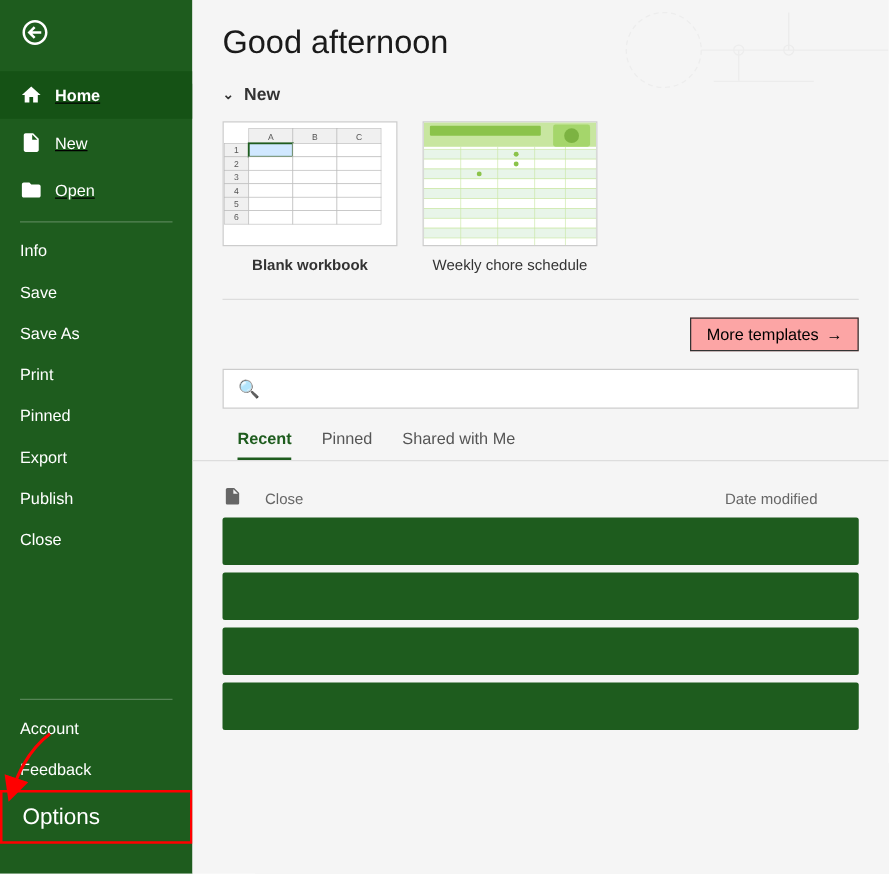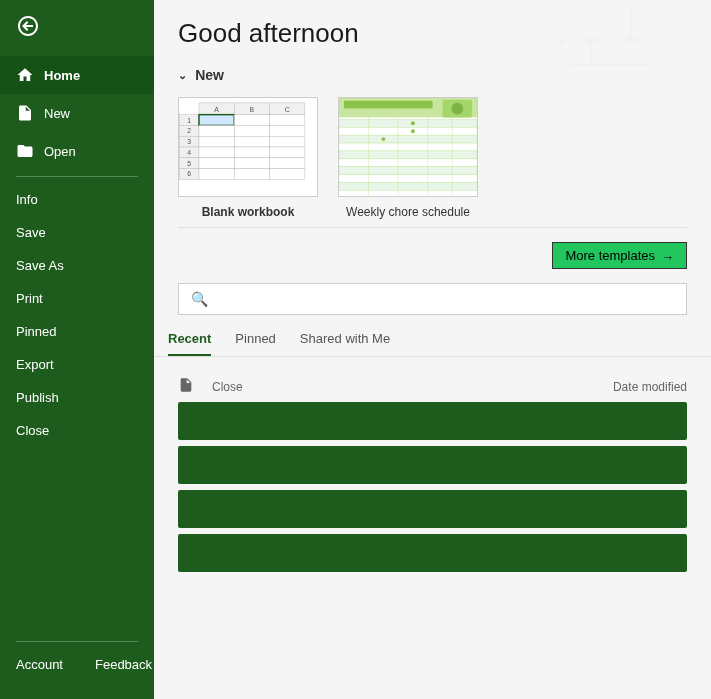--- a/index.html
+++ b/index.html
@@ -15,20 +15,21 @@
       flex-shrink: 0;
     }
     .sidebar-back {
       padding: 14px 16px;
       cursor: pointer;
     }
     .sidebar-back svg { width: 24px; height: 24px; fill: white; }
     .sidebar-nav-top {
       display: flex;
       flex-direction: column;
+      text-decoration: underline;
     }
     .sidebar-item {
       display: flex;
       align-items: center;
       padding: 10px 16px;
       color: white;
       font-size: 13px;
       cursor: pointer;
       gap: 10px;
     }
@@ -41,22 +42,22 @@
     }
     .sidebar-text-item {
       padding: 9px 16px;
       color: white;
       font-size: 13px;
       cursor: pointer;
     }
     .sidebar-spacer { flex: 1; }
     .sidebar-bottom {
       display: flex;
-      flex-direction: row;
-      padding-bottom: 8px;
+      flex-direction: column;
+      padding-bottom: 24px;
     }
 
     
     .main {
       flex: 1;
       background: #f5f5f5;
       display: flex;
       flex-direction: column;
       height: 699px;
       overflow-y: auto;
@@ -89,21 +90,21 @@
       gap: 8px;
       font-size: 14px;
       font-weight: 600;
       color: #333;
       margin-bottom: 14px;
       cursor: pointer;
     }
     .templates-grid {
       display: flex;
       gap: 20px;
-      margin-bottom: 8px;
+      margin-bottom: 20px;
     }
     .template-item {
       display: flex;
       flex-direction: column;
       align-items: center;
       cursor: pointer;
       width: 140px;
     }
     .template-thumb {
       width: 140px;
@@ -128,21 +129,21 @@
 
     
     .more-templates-row {
       display: flex;
       justify-content: flex-end;
       padding: 0 24px;
       margin-bottom: 14px;
     }
     .more-templates-btn {
       border: 1px solid #333;
-      background: #22c55e;
+      background: #fca5a5;
       padding: 5px 12px;
       font-size: 13px;
       cursor: pointer;
       display: flex;
       align-items: flex-end;
       gap: 6px;
     }
 
     
     .main-divider {
@@ -170,21 +171,21 @@
       font-size: 13px;
       width: 100%;
       background: transparent;
       color: #888;
     }
     .search-icon { color: #666; font-size: 14px; }
 
     
     .tabs-row {
       display: flex;
-      padding: 0 14px;
+      padding: 0 36px;
       gap: 24px;
       margin-bottom: 14px;
       border-bottom: 1px solid #ddd;
     }
     .tab {
       font-size: 13px;
       color: #555;
       padding-bottom: 8px;
       cursor: pointer;
       border-bottom: 2px solid transparent;
@@ -199,21 +200,21 @@
     .table-header {
       display: flex;
       padding: 6px 24px;
       font-size: 12px;
       color: #666;
       gap: 10px;
       align-items: center;
     }
     .col-icon { width: 24px; }
     .col-name { flex: 1; }
-    .col-date { width: 140px; text-align: right; }
+    .col-date { width: 140px; text-align: center; }
 
     
     .file-rows {
       display: flex;
       flex-direction: column;
       padding: 0 24px;
       gap: 6px;
     }
     .file-row {
       height: 38px;

